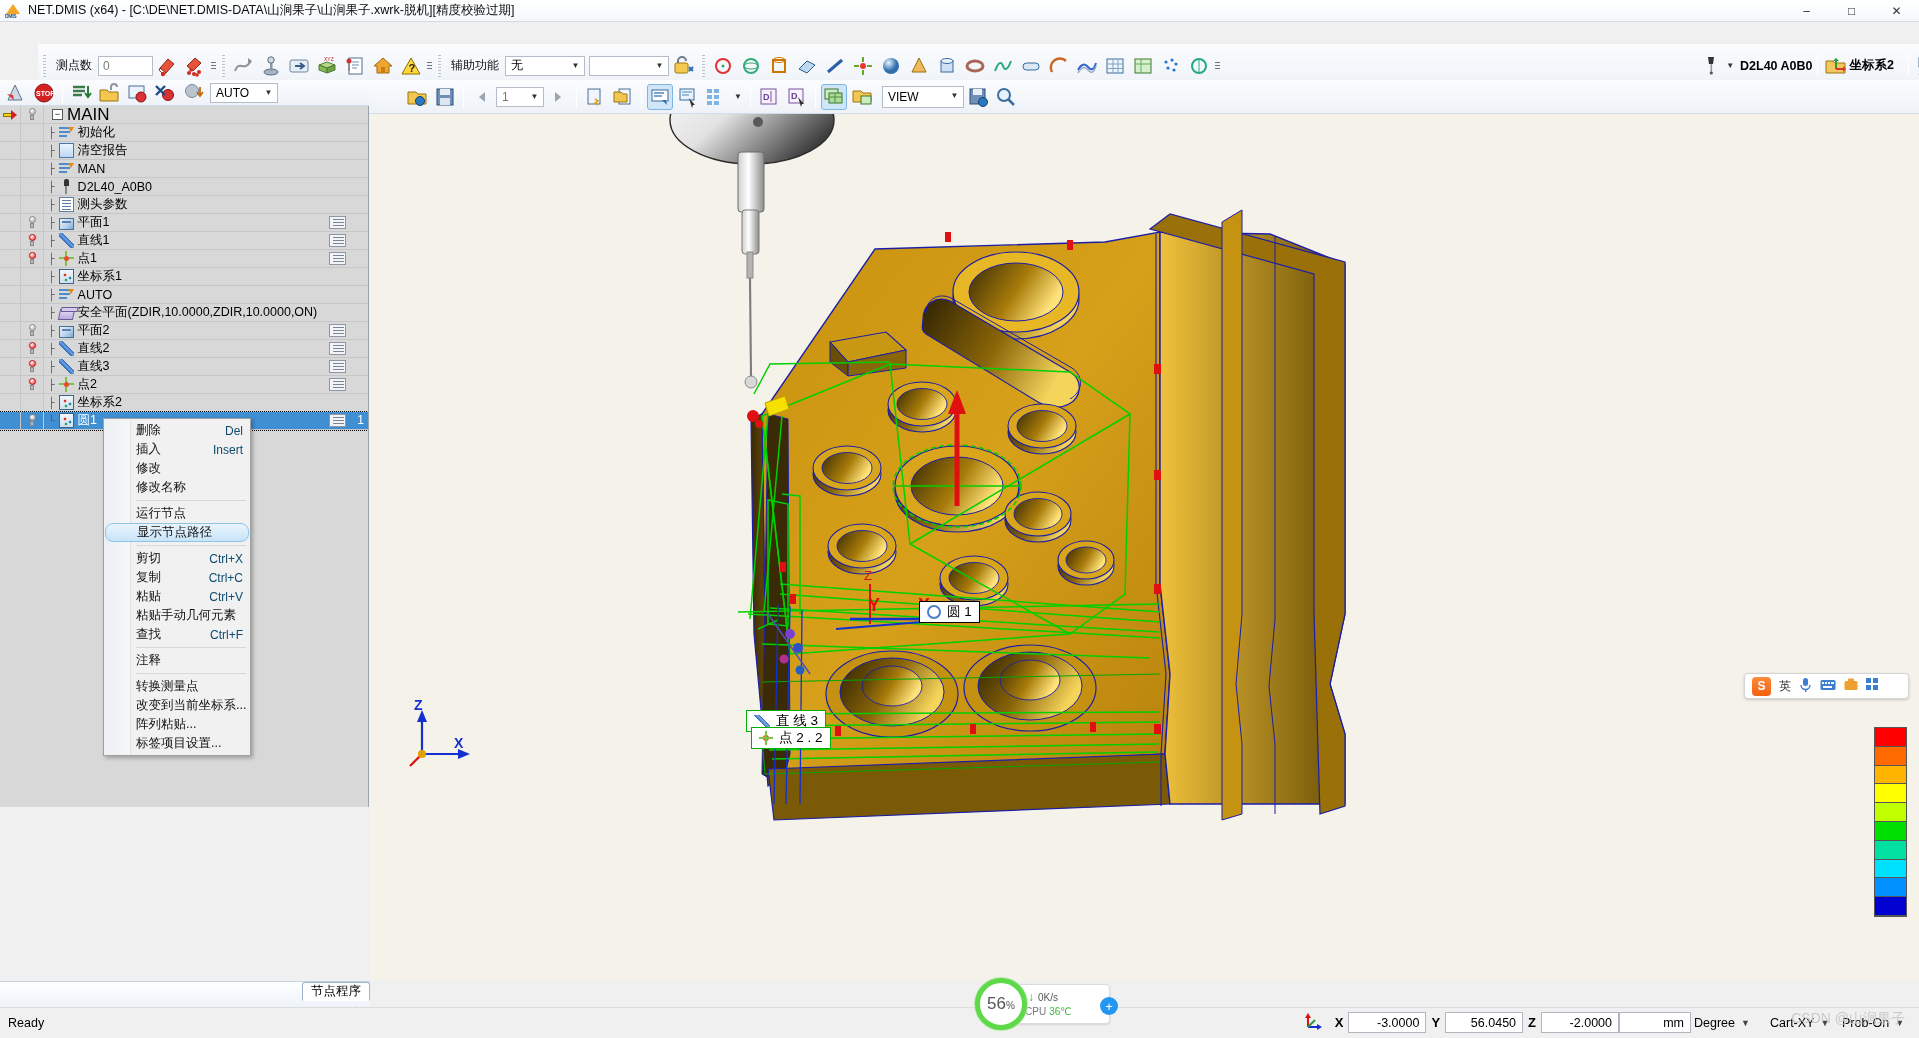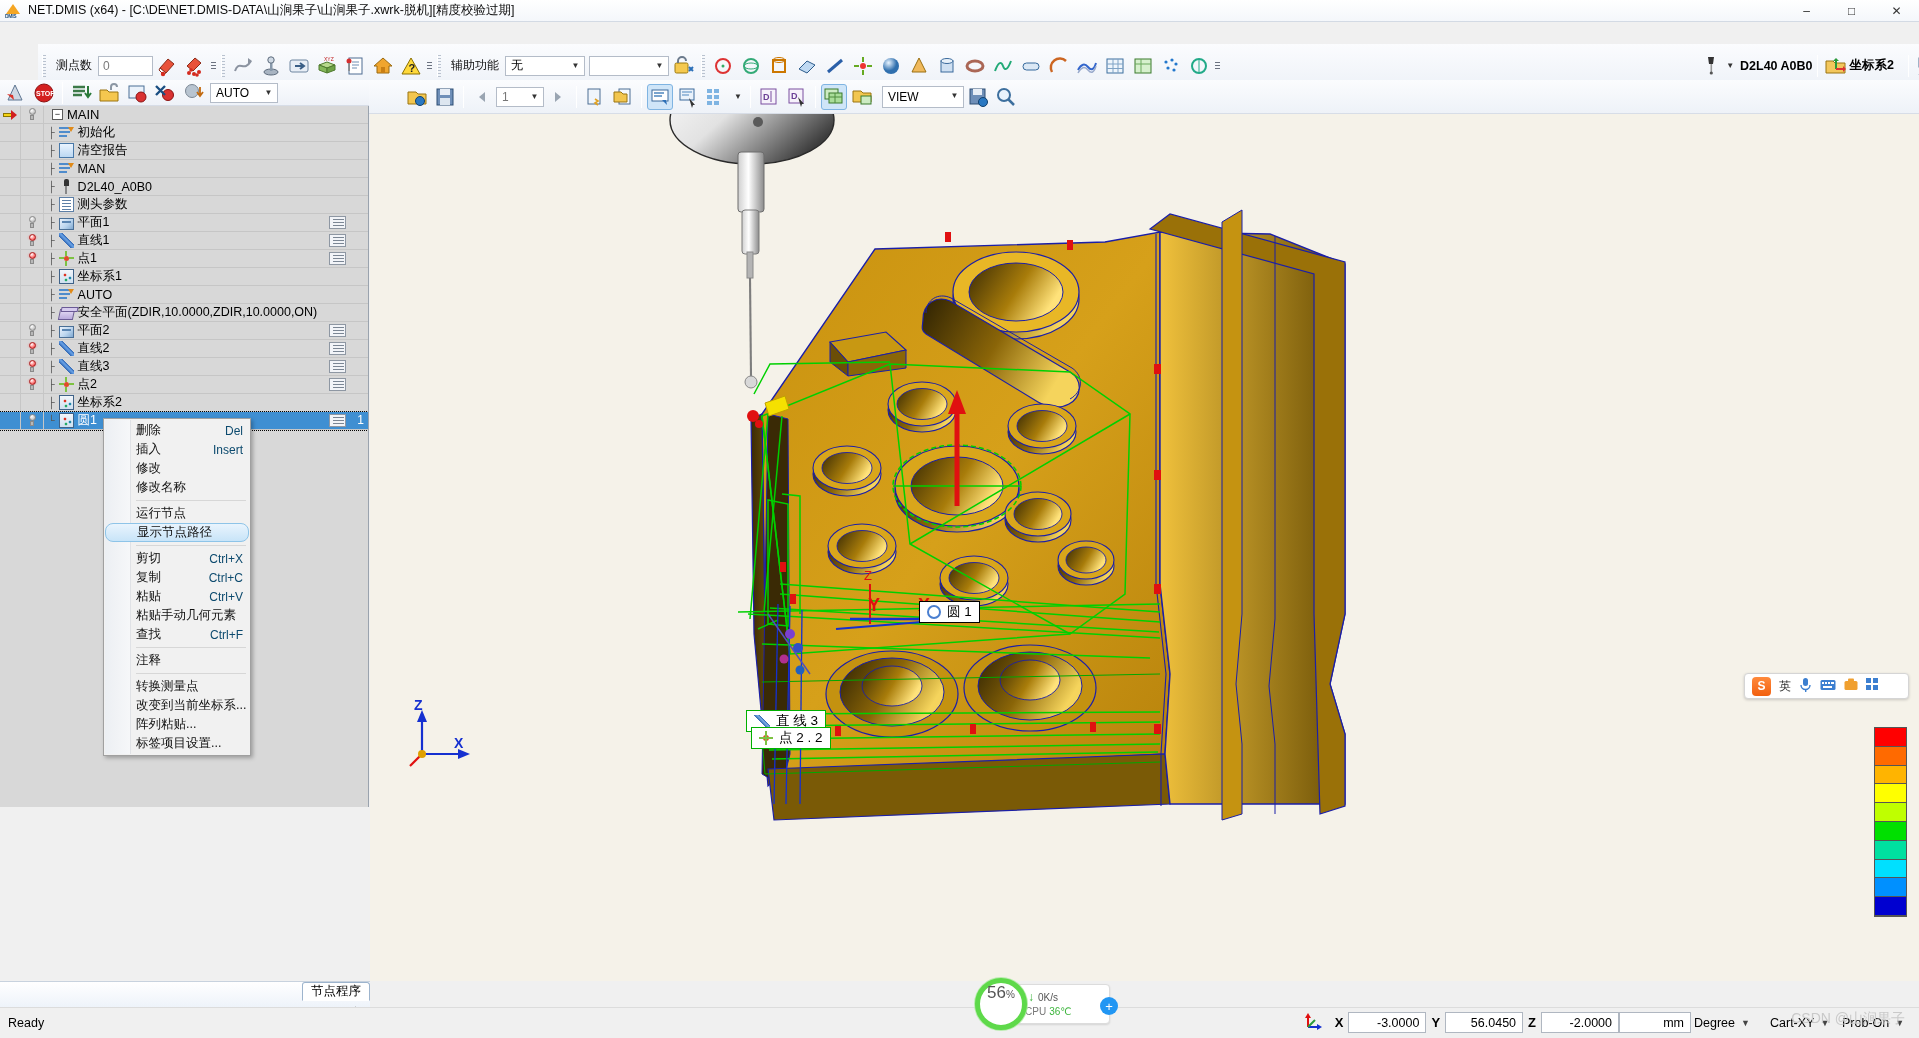--- a/index.html
+++ b/index.html
@@ -164,21 +164,21 @@
     background:linear-gradient(#ffffff,#edf3fb); border-top:1px solid #c8d2de;
     display:flex; align-items:center; padding-left:8px;
   }
   .cadtab{ height:21px; padding:0 8px; display:flex; align-items:center; font-size:12.5px;
      border:1px solid #9db4cd; border-bottom:none; background:#fff; border-radius:3px 3px 0 0;}
 
   
   .cpuw{ position:absolute; left:975px; top:978px; width:135px; height:52px; z-index:40;
      display:flex; align-items:center;}
   .cpu-ring{ position:absolute; left:0; top:0; width:52px; height:52px; border-radius:50%;
-     background:#fff; border:5px solid #5ed94a; display:flex; align-items:flex-start; justify-content:center;
+     background:#fff; border:5px solid #5ed94a; display:flex; align-items:center; justify-content:center;
      box-shadow:0 0 0 1px #b8ecae;}
   .cpu-ring span{ font-size:17px; color:#555; }
   .cpu-ring span i{ font-size:10px; font-style:normal; }
   .cpu-box{ position:absolute; left:40px; top:6px; width:95px; height:40px; background:#fff;
      border:1px solid #dcdcdc; border-radius:4px; box-shadow:0 1px 2px rgba(0,0,0,.12);
      padding-left:14px; font-size:10px; color:#666;}
   .cpu-box .l1{ position:absolute; left:12px; top:5px; display:flex; align-items:center; gap:4px;}
   .cpu-box .l2{ position:absolute; left:9px; top:21px; display:flex; align-items:center; gap:3px;}
   .cpu-plus{ position:absolute; right:-9px; top:12px; width:18px; height:18px; border-radius:50%;
      background:#2196f3; color:#fff; font-size:13px; display:flex; align-items:center; justify-content:center;}
@@ -663,21 +663,21 @@
           </div>
       </div>
       <div class="tcol-b">
         <div class="bulb">
             <div class="g"></div>
             <div class="s"></div>
           </div>
       </div>
       <div class="tlabel">
         <span style="display:inline-block;width:11px;height:11px;border:1px solid #5b5b5b;background:#fff;font-size:9px;line-height:9px;text-align:center;margin-left:4px">−</span>
-        <span style="font-size:13px">MAIN</span>
+        <span style="font-size:17px">MAIN</span>
       </div>
     </div>
     <div id="tree-rows">
         <div class="trow">
           <div class="tcol-a"></div>
           <div class="tcol-b"></div>
           <div class="tlabel">
             <span class="tdash">├</span>
             <span class="ic ic-lines"></span>
             <span>初始化</span>

